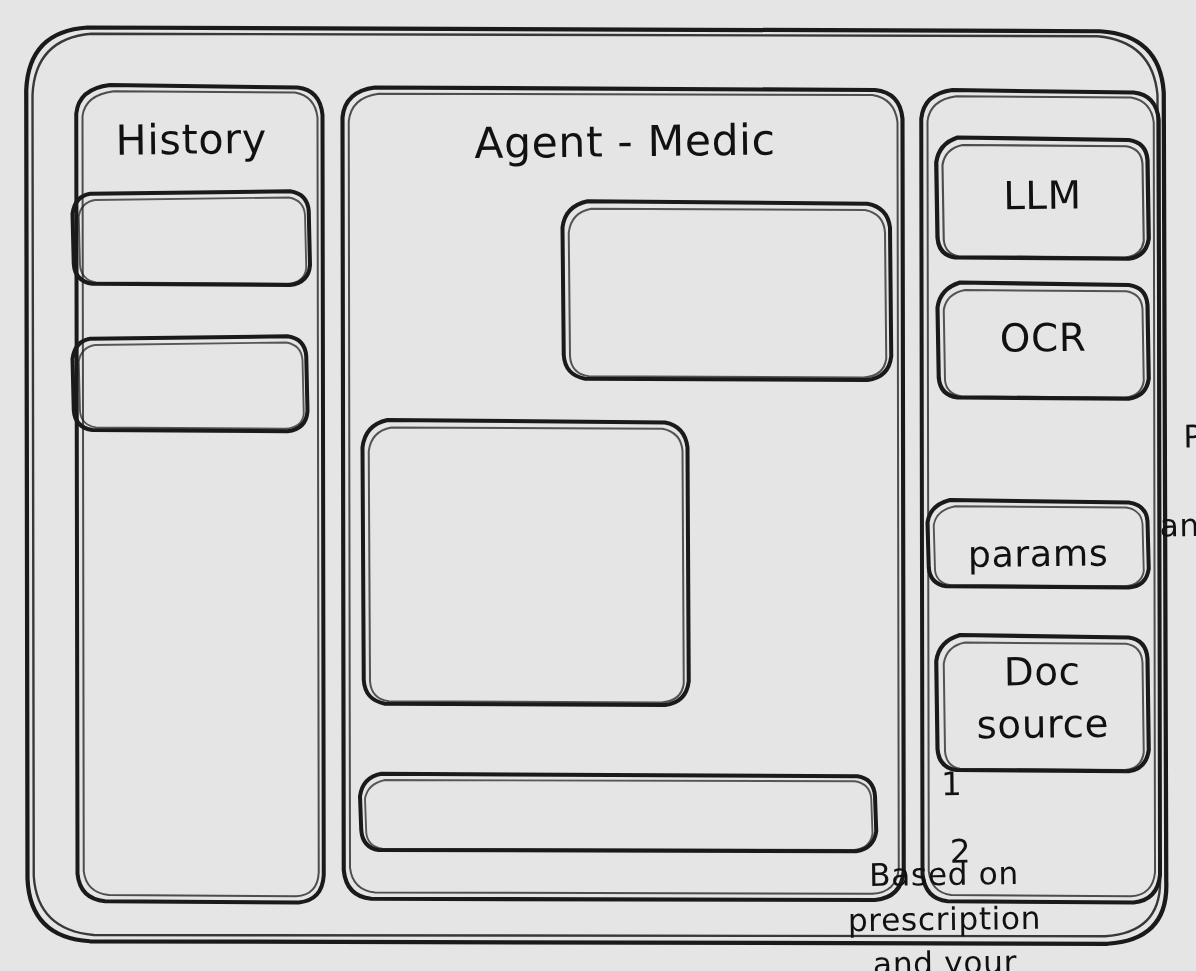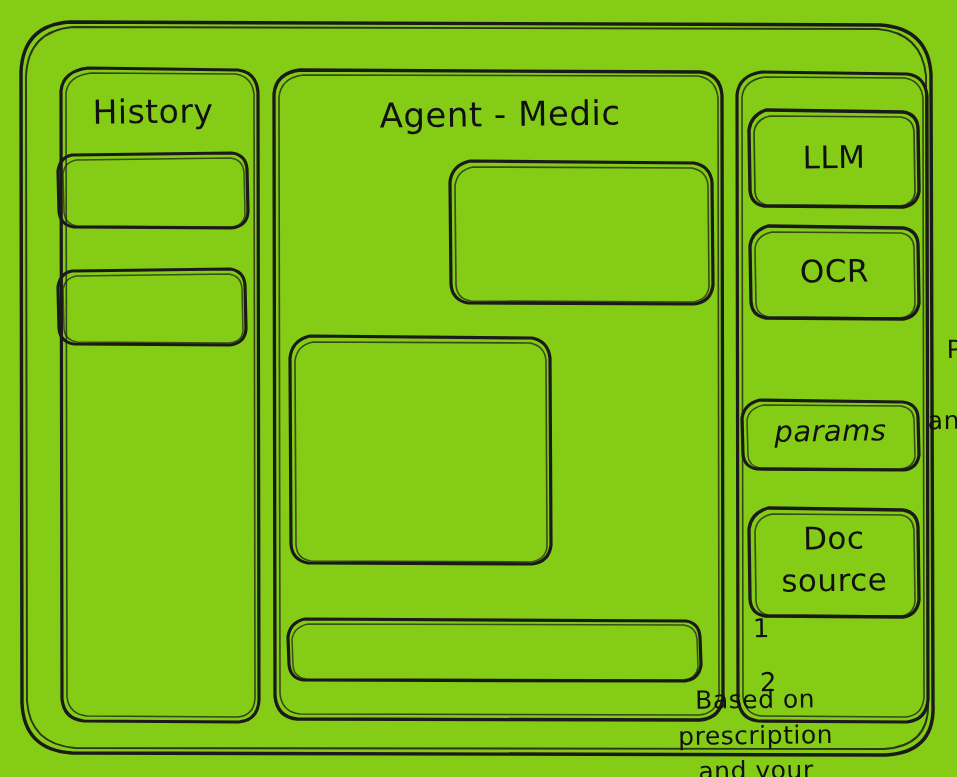--- a/index.html
+++ b/index.html
@@ -10,21 +10,21 @@
   body {
     width: 957px;
     height: 777px;
     overflow: hidden;
     font-family: "DejaVu Sans", sans-serif;
   }
   #wireframe {
     position: relative;
     width: 957px;
     height: 777px;
-    background: #84cc16;
+    background: #e5e5e5;
   }
   svg.sketch-layer {
     position: absolute;
     top: 0;
     left: 0;
     width: 957px;
     height: 777px;
     pointer-events: none;
   }
   svg.sketch-layer path,
@@ -188,21 +188,21 @@
   </div>
 
   <div style="position:absolute; left:749px; top:110px; width:170px; height:97px;">
     <div class="label hand tool-label" id="tool-llm-label" style="position:absolute; left:0; top:29px; width:170px;">LLM</div>
   </div>
 
   <div style="position:absolute; left:750px; top:226px; width:169px; height:93px;padding-left:19px;">
     <div class="label hand tool-label" id="tool-ocr-label" style="position:absolute; left:0; top:27px; width:169px;">OCR</div>
   </div>
 
-  <div style="position:absolute; left:742px; top:400px; width:177px; height:80px;font-style:italic;">
+  <div style="position:absolute; left:742px; top:412px; width:177px; height:80px;">
     <div class="label hand tool-label" id="tool-params-label" style="position:absolute; left:0; top:14px; width:177px;">params</div>
   </div>
 
   <div style="position:absolute; left:749px; top:508px; width:170px; height:109px;">
     <div class="label hand tool-label" id="tool-doc-label" style="position:absolute; left:0; top:10px; width:170px;">Doc
 source</div>
   </div>
 
   <div class="label hand source-num" id="source-item-1">1</div>
 

